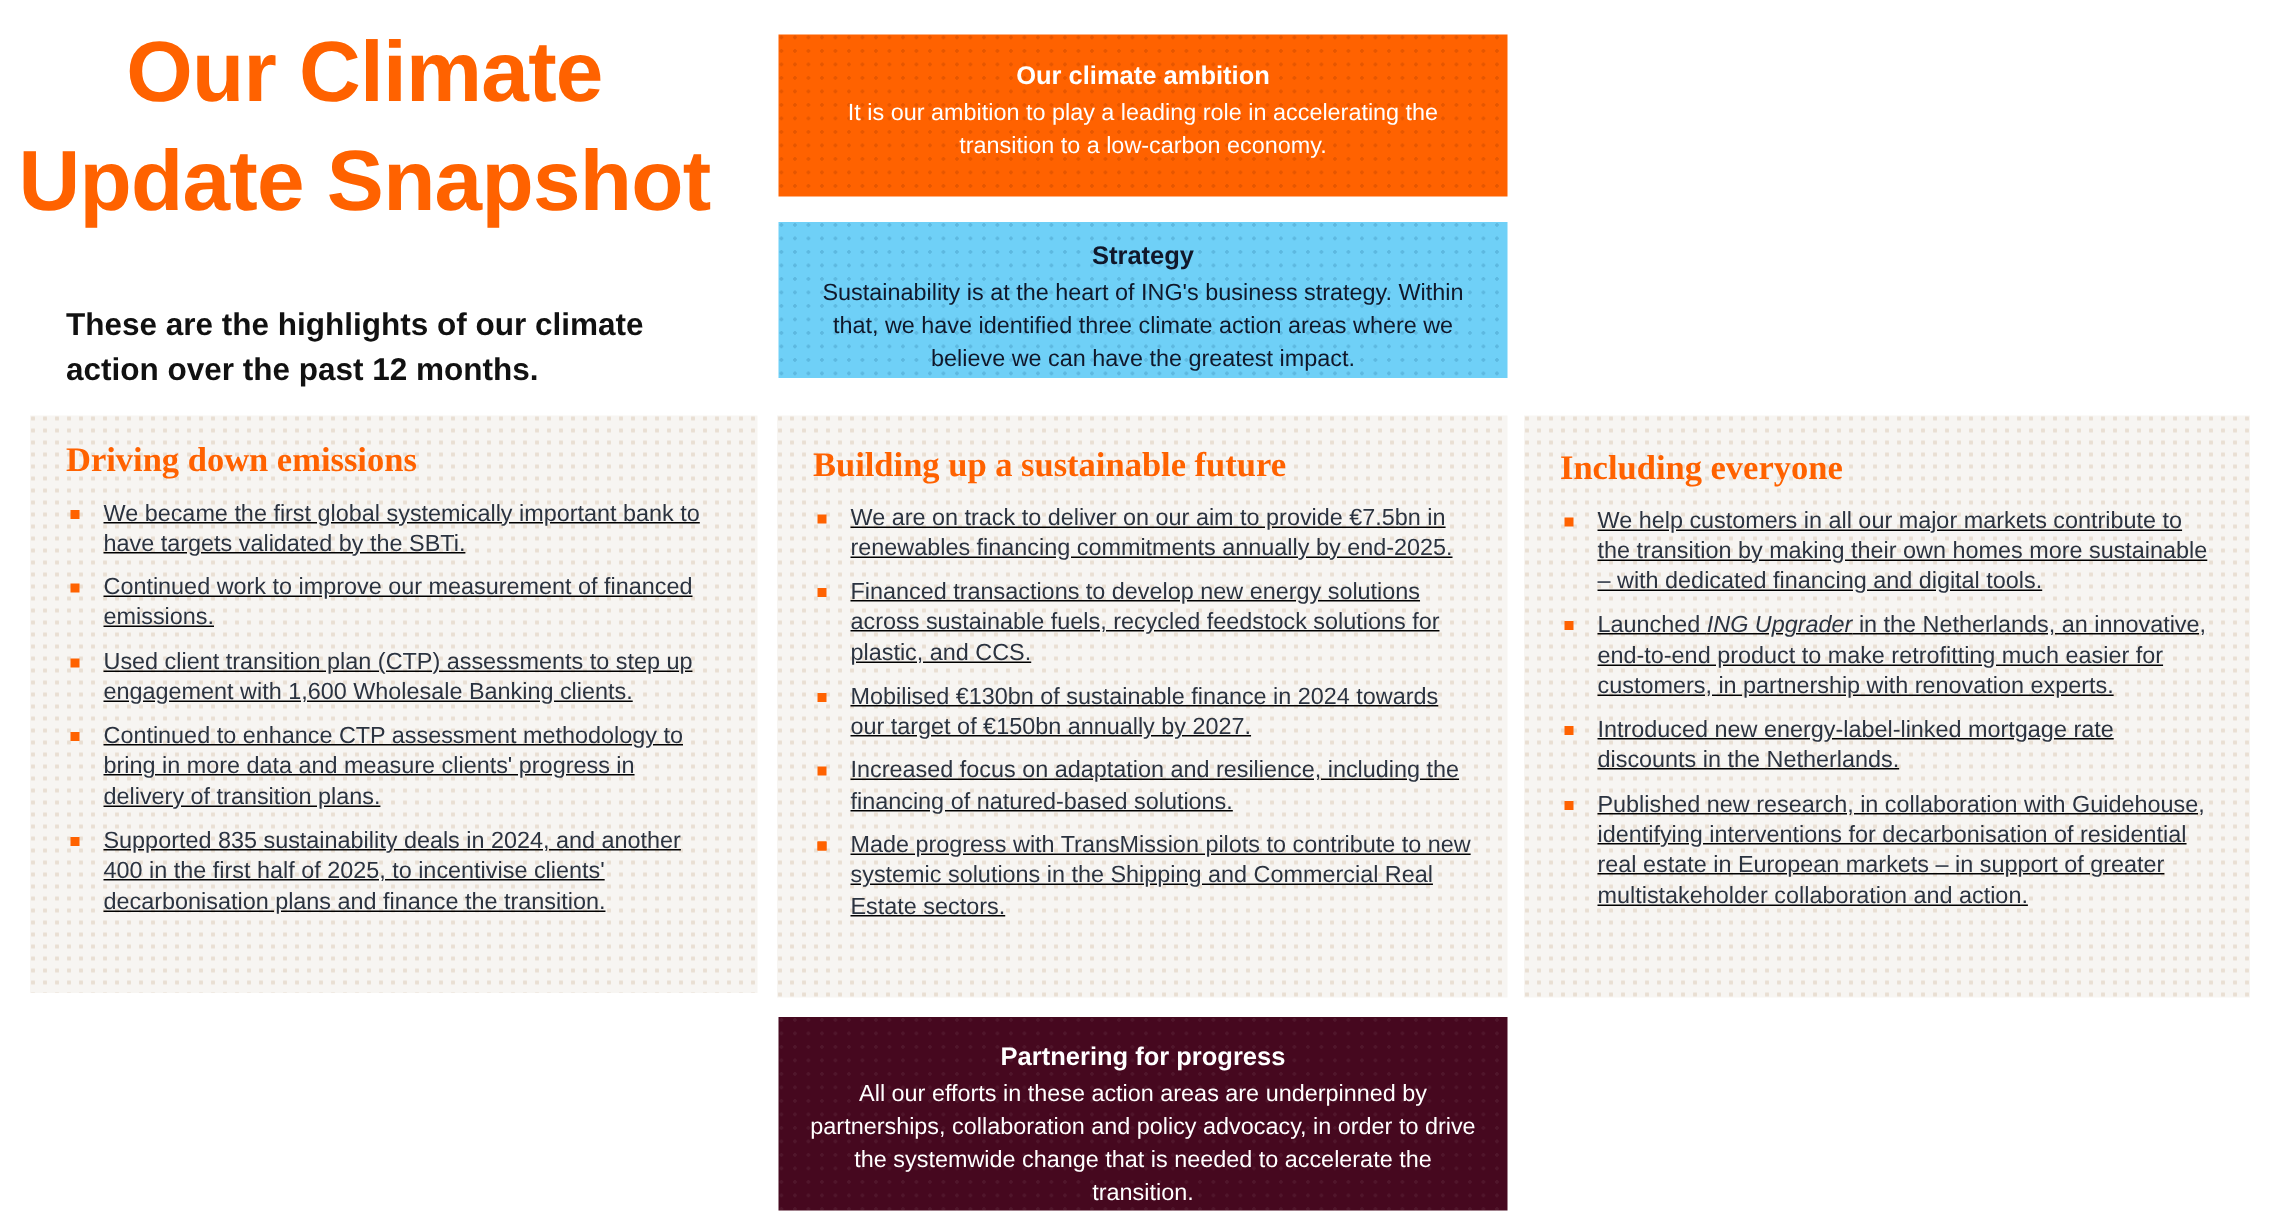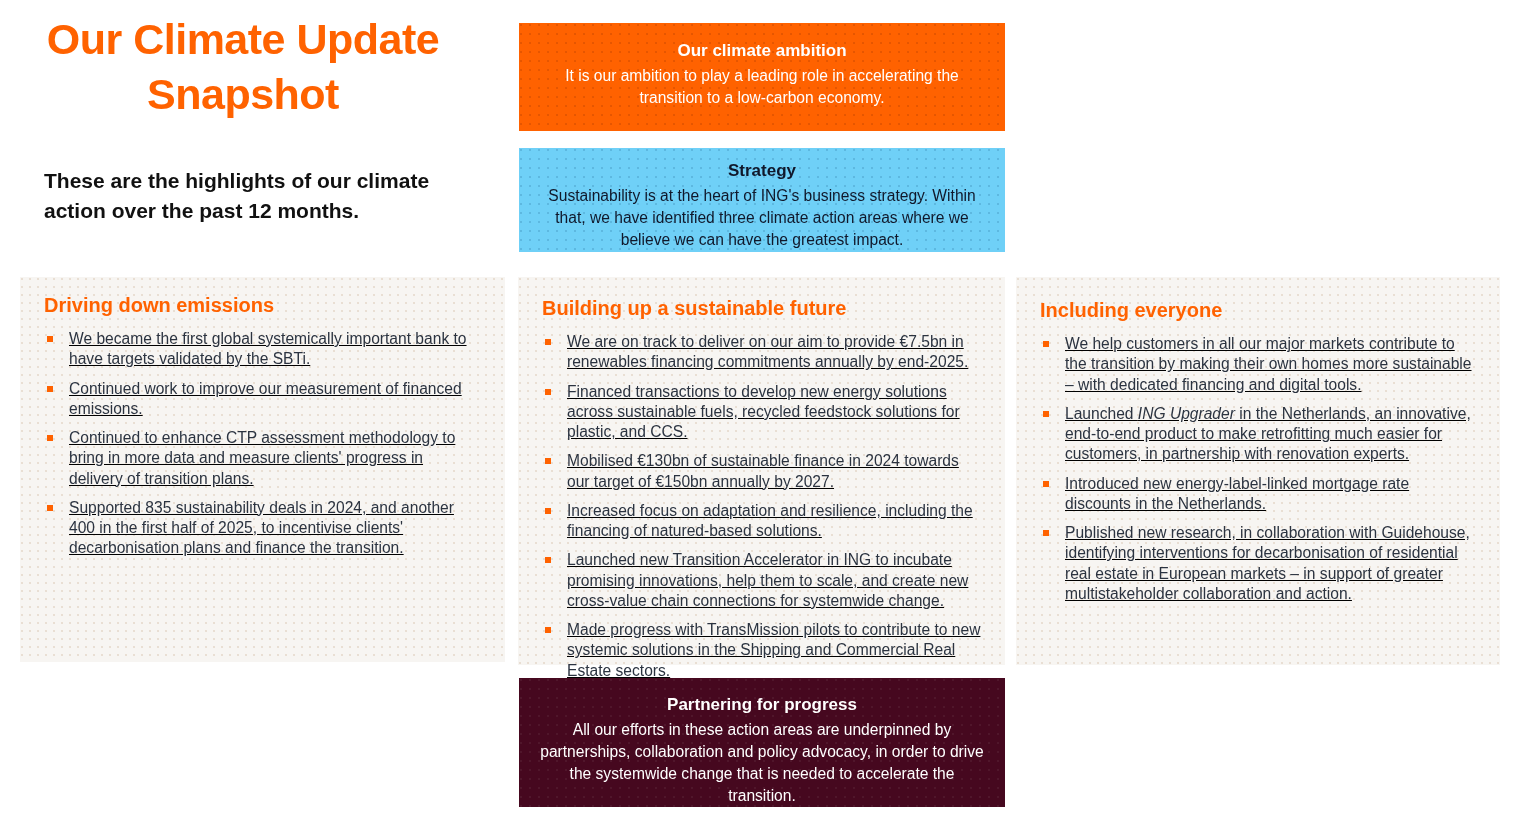--- a/index.html
+++ b/index.html
@@ -22,21 +22,21 @@
   
   #title-block {
     position: absolute;
     left: 0px;
     top: 12px;
     width: 480px;
   }
 
   #main-title {
     color: #FF6200;
-    font-size: 43px;
+    font-size: 57px;
     font-weight: bold;
     line-height: 1.28;
     letter-spacing: -0.5px;
     text-align: center;
     padding-left: 6px;
   }
 
   #subtitle {
     margin-top: 44px;
     padding-left: 44px;
@@ -112,24 +112,25 @@
     background-size: 8px 8px;
     padding: 16px 24px 20px 24px;
   }
 
   #card-emissions   { left: 20px;   width: 485px; height: 385px; }
   #card-future      { left: 518px;  width: 487px; height: 388px; padding-top: 19px; }
   #card-everyone    { left: 1016px; width: 484px; height: 388px; padding-top: 21px; }
 
   .card-title {
     color: #FF6200;
-    font-size: 20px;
+    font-size: 23px;
     font-weight: bold;
     margin-bottom: 12px;
     line-height: 1.2;
+    font-family: Liberation Serif, serif;
   }
 
   .bullets { list-style: none; text-decoration: underline; }
 
   .bullets li {
     position: relative;
     padding-left: 25px;
     margin-bottom: 9px;
     color: #2B3340;
     font-size: 15.6px;
@@ -167,34 +168,34 @@
   <div class="banner" id="banner-strategy">
     <div class="banner-title">Strategy</div>
     <div class="banner-body">Sustainability is at the heart of ING's business strategy. Within that, we have identified three climate action areas where we believe we can have the greatest impact.</div>
   </div>
 
   <div class="card" id="card-emissions">
     <div class="card-title">Driving down emissions</div>
     <ul class="bullets">
         <li><span class="bullet-marker"></span><span>We became the first global systemically important bank to have targets validated by the SBTi.</span></li>
         <li><span class="bullet-marker"></span><span>Continued work to improve our measurement of financed emissions.</span></li>
-        <li><span class="bullet-marker"></span></li>
+        <li><span class="bullet-marker"></span><span>Used client transition plan (CTP) assessments to step up engagement with 1,600 Wholesale Banking clients.</span></li>
         <li><span class="bullet-marker"></span><span>Continued to enhance CTP assessment methodology to bring in more data and measure clients' progress in delivery of transition plans.</span></li>
         <li><span class="bullet-marker"></span><span>Supported 835 sustainability deals in 2024, and another 400 in the first half of 2025, to incentivise clients' decarbonisation plans and finance the transition.</span></li>
       </ul>
   </div>
 
   <div class="card" id="card-future">
     <div class="card-title">Building up a sustainable future</div>
     <ul class="bullets">
         <li><span class="bullet-marker"></span><span>We are on track to deliver on our aim to provide €7.5bn in renewables financing commitments annually by end-2025.</span></li>
         <li><span class="bullet-marker"></span><span>Financed transactions to develop new energy solutions across sustainable fuels, recycled feedstock solutions for plastic, and CCS.</span></li>
         <li><span class="bullet-marker"></span><span>Mobilised €130bn of sustainable finance in 2024 towards our target of €150bn annually by 2027.</span></li>
         <li><span class="bullet-marker"></span><span>Increased focus on adaptation and resilience, including the financing of natured-based solutions.</span></li>
-        <li><span class="bullet-marker"></span><span>Launched new Transition Accelerator in ING to incubate promising innovations, help them to scale, and create new cross-value chain connections for systemwide change.</span></li>
+        <li><span class="bullet-marker"></span></li>
         <li><span class="bullet-marker"></span><span>Made progress with TransMission pilots to contribute to new systemic solutions in the Shipping and Commercial Real Estate sectors.</span></li>
       </ul>
   </div>
 
   <div class="card" id="card-everyone">
     <div class="card-title">Including everyone</div>
     <ul class="bullets">
         <li><span class="bullet-marker"></span><span>We help customers in all our major markets contribute to the transition by making their own homes more sustainable – with dedicated financing and digital tools.</span></li>
         <li><span class="bullet-marker"></span><span>Launched <em>ING Upgrader</em> in the Netherlands, an innovative, end-to-end product to make retrofitting much easier for customers, in partnership with renovation experts.</span></li>
         <li><span class="bullet-marker"></span><span>Introduced new energy-label-linked mortgage rate discounts in the Netherlands.</span></li>

